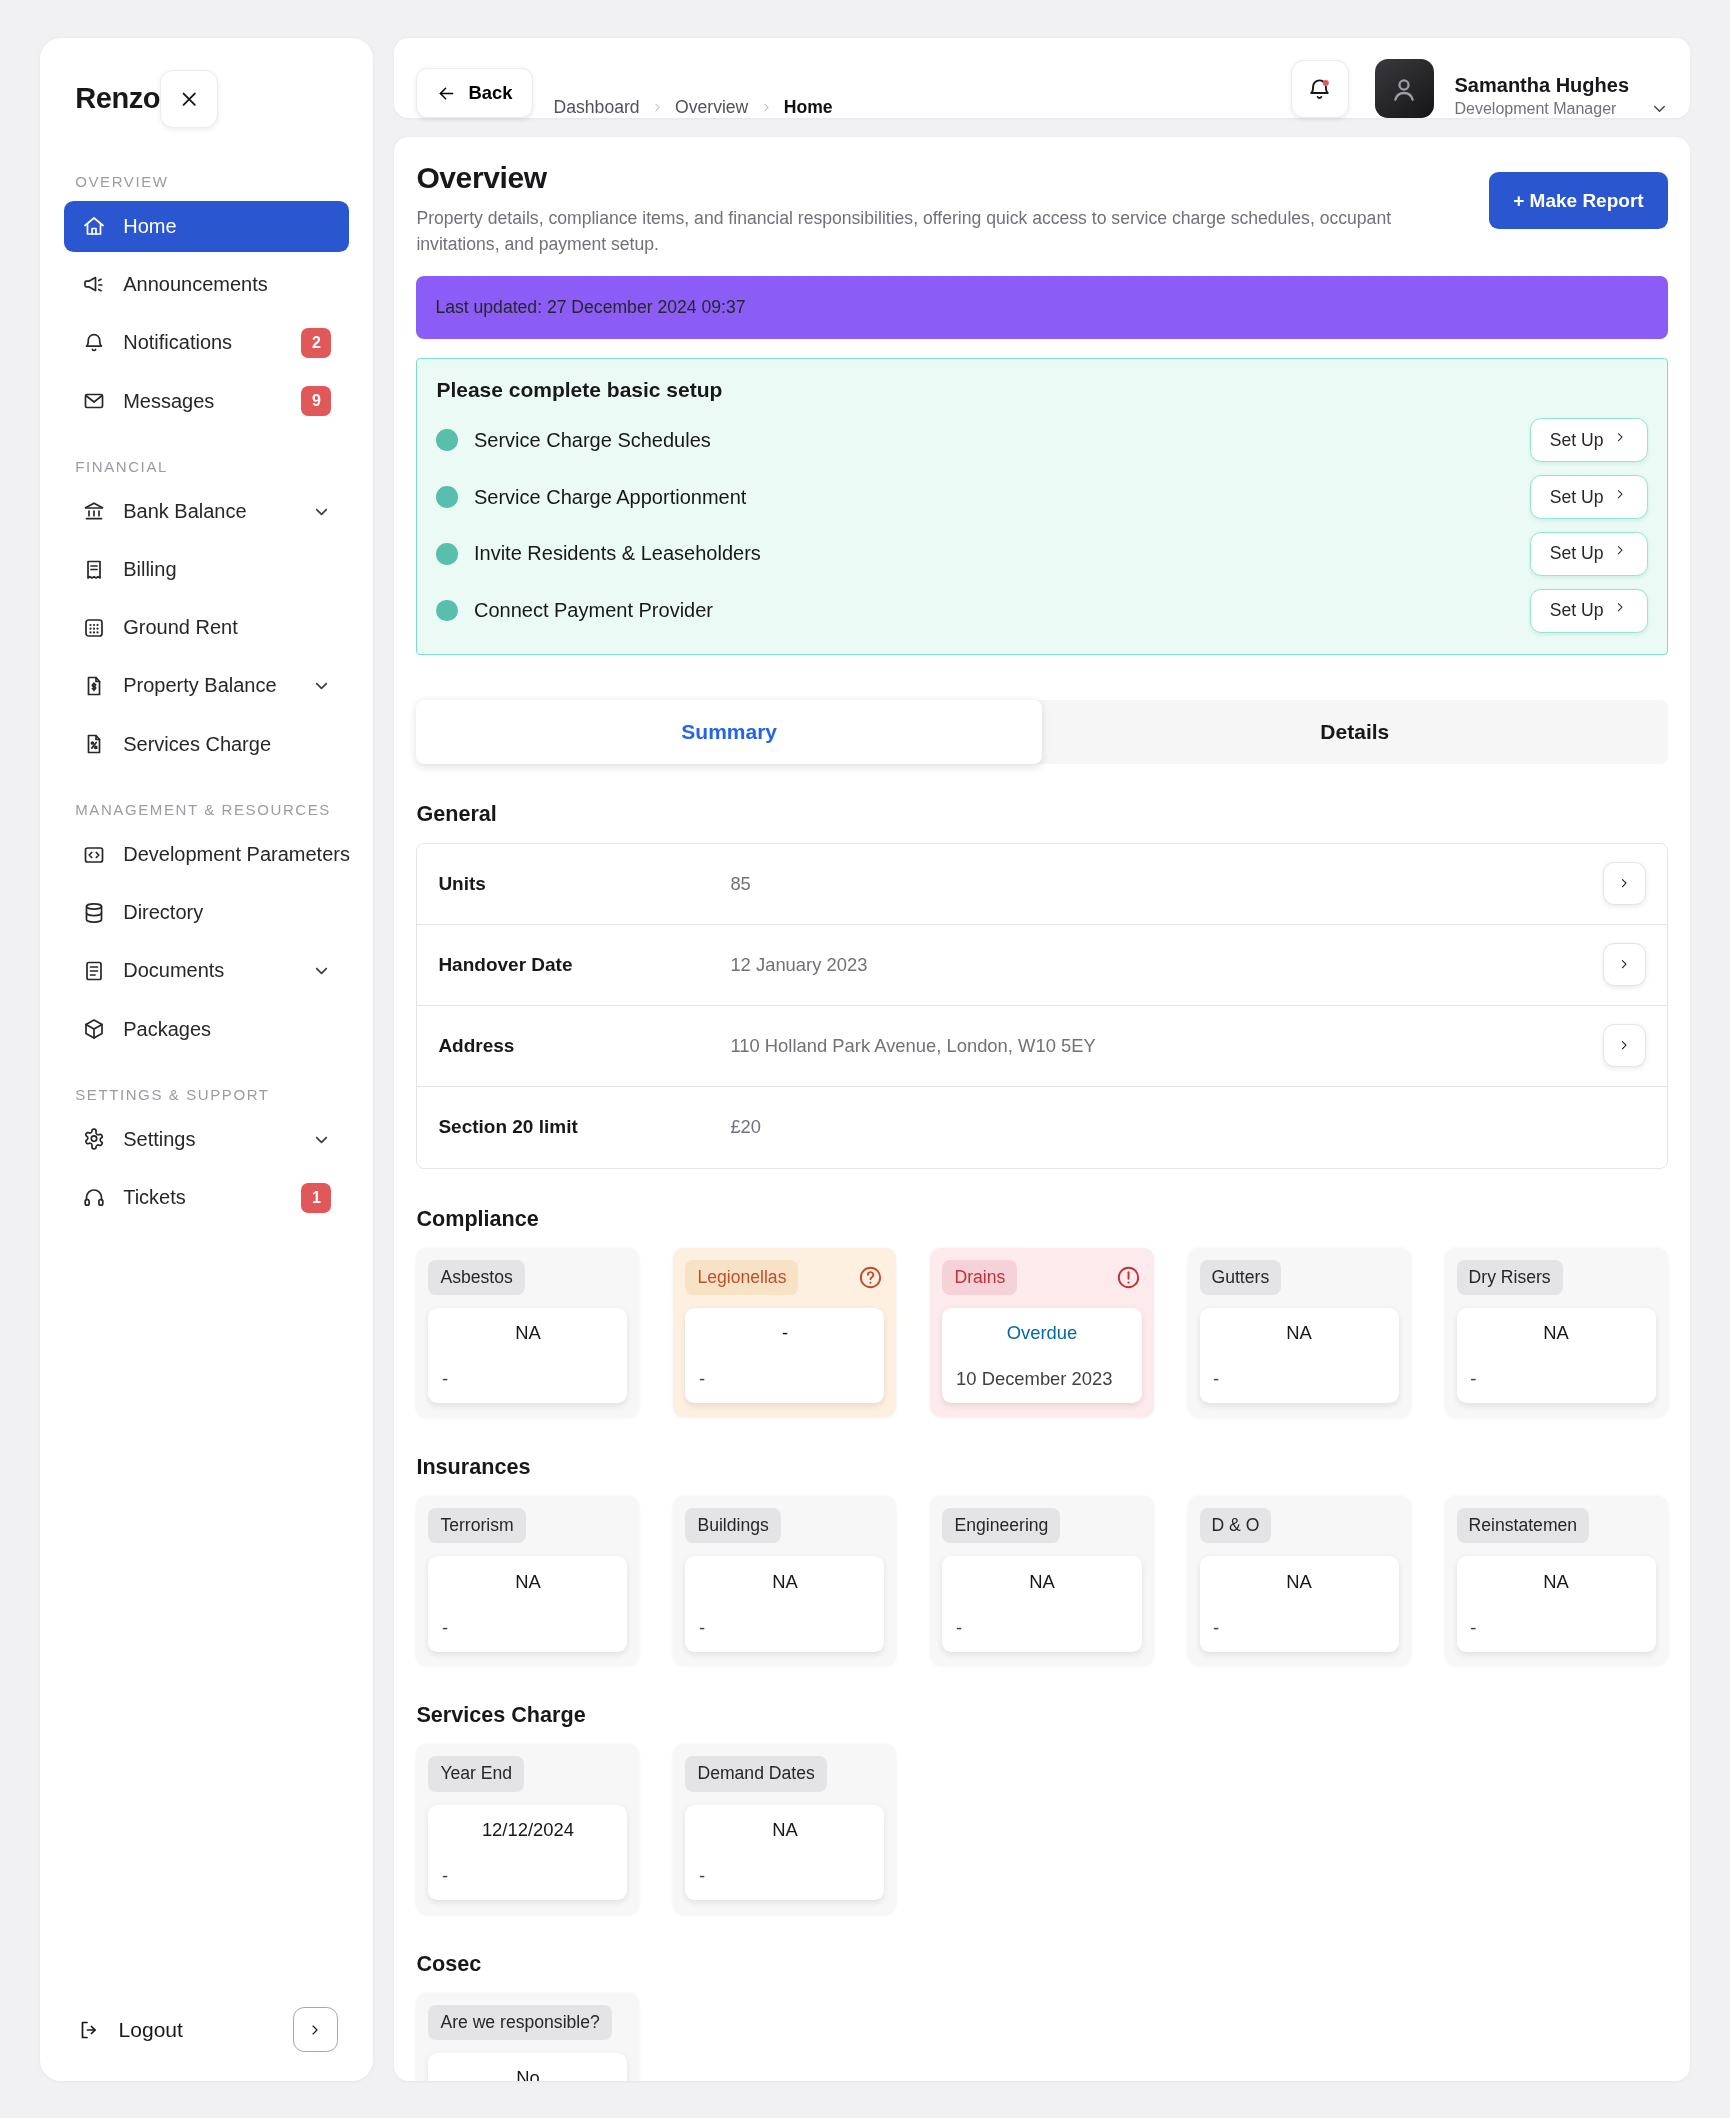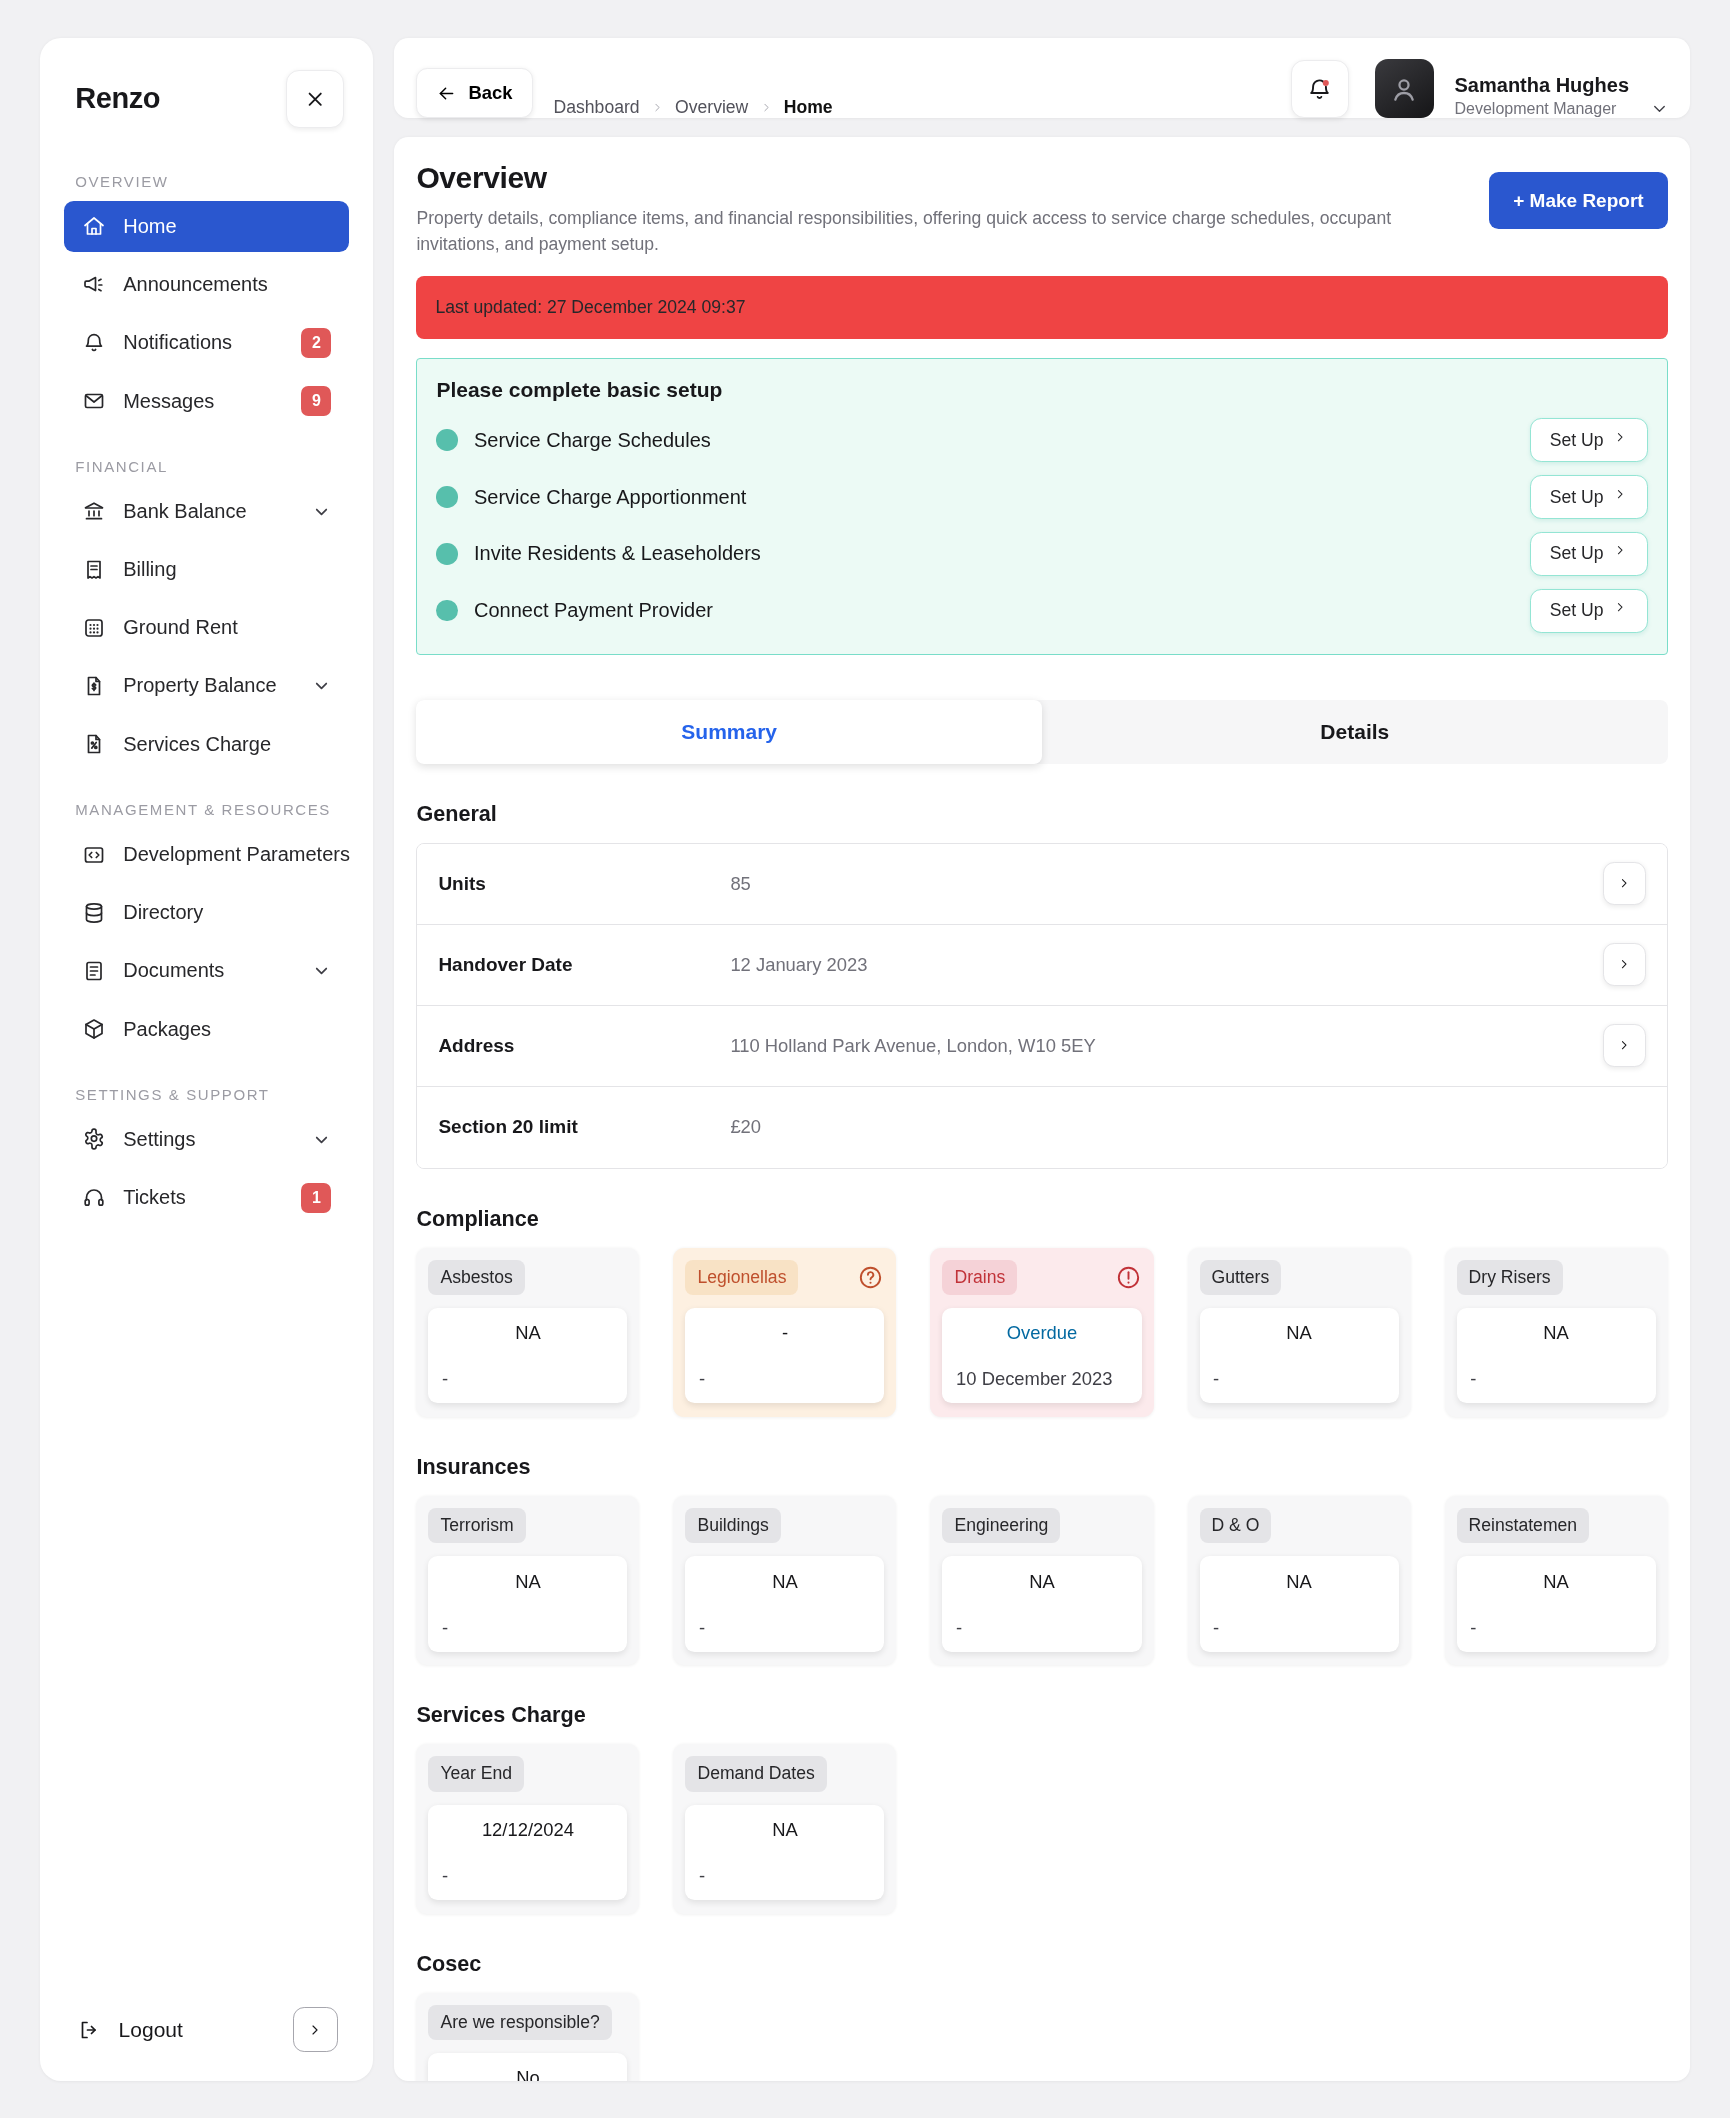--- a/index.html
+++ b/index.html
@@ -6,21 +6,21 @@
   html,body { width:1730px; height:2119px; overflow:hidden; }
   body { font-family:"Liberation Sans","DejaVu Sans",sans-serif; background:#f1f1f3; color:#18181b; }
   svg { fill:none; stroke:currentColor; stroke-width:1.7; stroke-linecap:round; stroke-linejoin:round; width:100%; height:100%; display:block; }
   .icon { display:inline-flex; flex:none; }
 
   .app { width:1730px; height:2119px; display:flex; gap:21px; padding:38px 40px; }
 
   
   .sidebar { width:333px; flex:none; background:#fff; border-radius:21px; box-shadow:0 0.8px 3.2px rgba(0,0,0,.05);
              padding:27px 24px 24px; display:flex; flex-direction:column; }
-  .logo-row { display:flex; align-items:center; justify-content:space-between; padding:4.8px 4.8px 0 11.2px; margin-bottom:21px; }
+  .logo-row { display:flex; align-items:center; padding:4.8px 4.8px 0 11.2px; margin-bottom:21px; }
   .logo { font-size:29px; font-weight:bold; letter-spacing:-0.4px; }
   .close-btn { width:58px; height:58px; border-radius:13px; background:#fff; border:0.8px solid #ececee;
                box-shadow:0 1.6px 4.8px rgba(0,0,0,.07); display:flex; align-items:center; justify-content:center; cursor:pointer; }
   .close-btn .icon { width:22.4px; height:22.4px; color:#18181b; }
   .nav-label { font-size:15px; color:#9b9ba3; letter-spacing:1.6px; margin:24px 4.8px 11.2px 11.2px; }
   .nav-item { display:flex; align-items:center; gap:17.6px; height:51px; padding:0 17.6px; border-radius:9.6px;
               font-size:20px; color:#27272a; margin-bottom:7.2px; cursor:pointer; }
   .nav-item .nav-icon { width:24px; height:24px; color:#27272a; }
   .nav-item.active { background:#2a57cf; color:#fff; }
   .nav-item.active .nav-icon { color:#fff; }
@@ -58,21 +58,21 @@
   .user-role { font-size:16px; color:#71717a; }
   .user-chev { width:19px; height:19px; color:#3f3f46; stroke-width:2.2; cursor:pointer; }
 
   .content { flex:1; background:#fff; border-radius:14.4px; box-shadow:0 0.8px 3.2px rgba(0,0,0,.05);
              padding:24px 22.4px 16px; overflow:hidden; }
   .head-row { display:flex; align-items:flex-start; justify-content:space-between; gap:24px; }
   .page-title { font-size:30px; font-weight:bold; letter-spacing:-0.4px; }
   .page-desc { margin-top:9.6px; font-size:17.6px; line-height:1.5; color:#71717a; max-width:985px; }
   .report-btn { flex:none; margin-top:11.2px; background:#2a57cf; color:#fff; font-size:19px; font-weight:bold;
                 border:none; border-radius:9.6px; padding:17.6px 24px; cursor:pointer; }
-  .banner { margin-top:19px; background:#ef4444; border-radius:8px; padding:21px 19px; font-size:17.6px; color:#27272a; }
+  .banner { margin-top:19px; background:#8b5cf6; border-radius:8px; padding:21px 19px; font-size:17.6px; color:#27272a; }
 
   .setup-box { margin-top:19px; border:1.6px solid #79ddc9; background:#ecfaf5; border-radius:4px; padding:19px 19px 21px; }
   .setup-title { font-size:21px; font-weight:bold; }
   .setup-item { display:flex; align-items:center; margin-top:13px; }
   .setup-item:first-of-type { margin-top:16px; }
   .bullet { width:21.6px; height:21.6px; border-radius:50%; background:#57bfac; flex:none; }
   .setup-item .lbl { font-size:20px; margin-left:16px; flex:1; }
   .setup-btn { display:flex; gap:9.6px; background:#fff; border:1.6px solid #94e5d4; border-radius:11.2px;
                padding:10.4px 19px; font-size:17.6px; color:#27272a; cursor:pointer; box-shadow:0 1.6px 4px rgba(20,160,140,.12); }
   .setup-btn .icon { width:14.4px; height:14.4px; stroke-width:2.4; }

